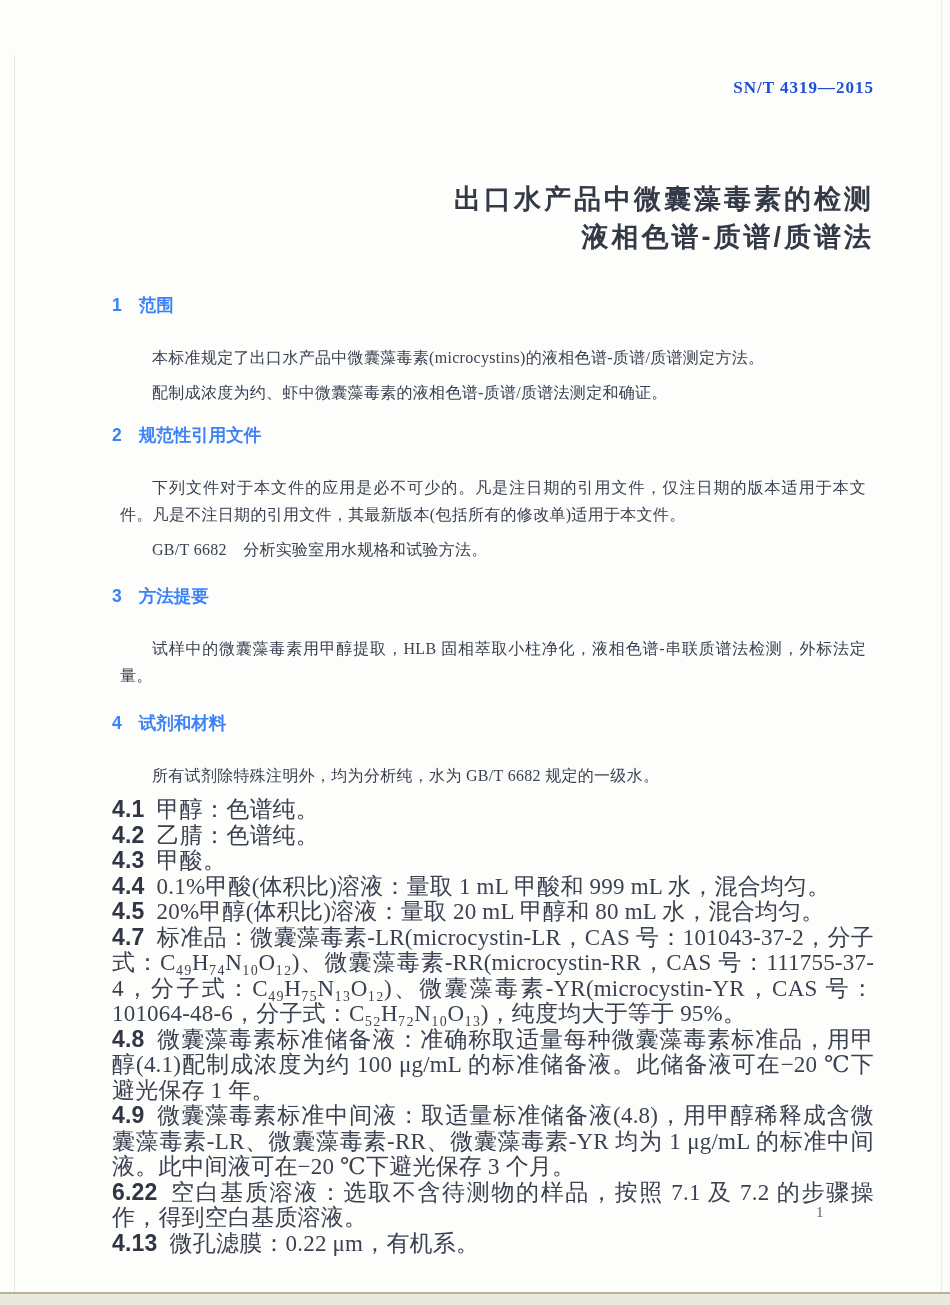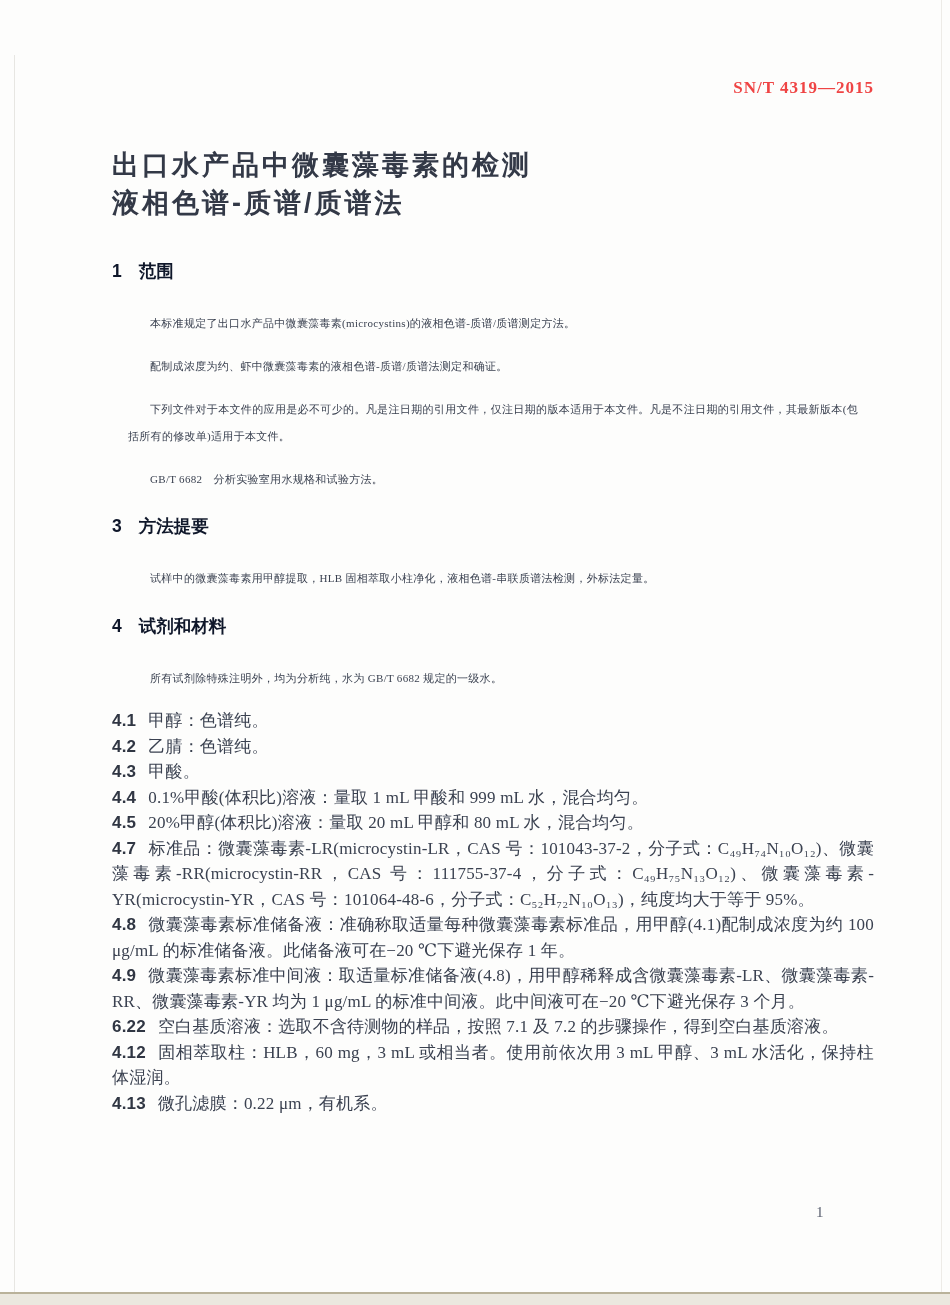--- a/index.html
+++ b/index.html
@@ -18,56 +18,56 @@
   .edge-bottom-fill{position:absolute;left:0;right:0;top:1294px;bottom:0;background:#ebe8df;}
 
   .content{position:absolute;left:112px;top:0;width:762px;}
 
   .hdr{
     margin-top:78px;
     text-align:right;
     font-weight:bold;
     font-size:17px;
     letter-spacing:1px;
-    color:#ef4444;
+    color:#1d4ed8;
   }
   .title{
-    margin-top:48px;
-    text-align:left;
+    margin-top:82px;
+    text-align:right;
     font-family:"Liberation Sans","DejaVu Sans",sans-serif;
     font-weight:bold;
     font-size:27px;
     line-height:38px;
     letter-spacing:3px;
     color:#333947;
   }
   .sec-h{
     font-family:"Liberation Sans","DejaVu Sans",sans-serif;
     font-weight:bold;
     font-size:17.5px;
     line-height:18px;
-    color:#0f172a;
+    color:#3b82f6;
     margin:0 0 30px 0;
   }
   .sec-h .num{margin-right:17px;}
   .mt-h1{margin-top:40px;}
   .mt-h2{margin-top:20px;}
   .mt-h3{margin-top:24px;}
   .mt-h4{margin-top:25px;}
   .para{
-    margin:16px;
-    font-size:11px;
+    margin:8px;
+    font-size:16px;
     line-height:27px;
     text-indent:2em;
     text-align:justify;
     letter-spacing:0.3px;
   }
   .items{margin-top:0;}
   .item{
-    font-size:17px;
+    font-size:23px;
     line-height:25.5px;
     text-align:justify;
     letter-spacing:0.2px;
   }
   .item .inum{
     font-family:"Liberation Sans","DejaVu Sans",sans-serif;
     font-weight:bold;
     margin-right:12px;
     color:#303643;
   }
@@ -96,20 +96,23 @@
       <div>出口水产品中微囊藻毒素的检测</div>
       <div>液相色谱-质谱/质谱法</div>
     </div>
 
     <div class="sec-h mt-h1">
       <span class="num">1</span><span>范围</span>
     </div>
     <p class="para">本标准规定了出口水产品中微囊藻毒素(microcystins)的液相色谱-质谱/质谱测定方法。</p>
     <p class="para">配制成浓度为约、虾中微囊藻毒素的液相色谱-质谱/质谱法测定和确证。</p>
 
+    <div class="sec-h mt-h2">
+      <span class="num">2</span><span>规范性引用文件</span>
+    </div>
     <p class="para">下列文件对于本文件的应用是必不可少的。凡是注日期的引用文件，仅注日期的版本适用于本文件。凡是不注日期的引用文件，其最新版本(包括所有的修改单)适用于本文件。</p>
     <p class="para">GB/T 6682　分析实验室用水规格和试验方法。</p>
 
     <div class="sec-h mt-h3">
       <span class="num">3</span><span>方法提要</span>
     </div>
     <p class="para">试样中的微囊藻毒素用甲醇提取，HLB 固相萃取小柱净化，液相色谱-串联质谱法检测，外标法定量。</p>
 
     <div class="sec-h mt-h4">
       <span class="num">4</span><span>试剂和材料</span>
@@ -138,23 +141,20 @@
       <div class="item">
         <span class="inum">4.8</span><span>微囊藻毒素标准储备液：准确称取适量每种微囊藻毒素标准品，用甲醇(4.1)配制成浓度为约 100 μg/mL 的标准储备液。此储备液可在−20 ℃下避光保存 1 年。</span>
       </div>
       <div class="item">
         <span class="inum">4.9</span><span>微囊藻毒素标准中间液：取适量标准储备液(4.8)，用甲醇稀释成含微囊藻毒素-LR、微囊藻毒素-RR、微囊藻毒素-YR 均为 1 μg/mL 的标准中间液。此中间液可在−20 ℃下避光保存 3 个月。</span>
       </div>
       <div class="item">
         <span class="inum">6.22</span><span>空白基质溶液：选取不含待测物的样品，按照 7.1 及 7.2 的步骤操作，得到空白基质溶液。</span>
       </div>
       <div class="item">
-        <span class="inum">4.12</span><span>固相萃取柱：HLB，60 mg，3 mL 或相当者。使用前依次用 3 mL 甲醇、3 mL 水活化，保持柱体湿润。</span>
-      </div>
-      <div class="item">
         <span class="inum">4.13</span><span>微孔滤膜：0.22 μm，有机系。</span>
       </div>
     </div>
 
   </div>
 
   <div class="page-num">1</div>
 
 </div>
 

